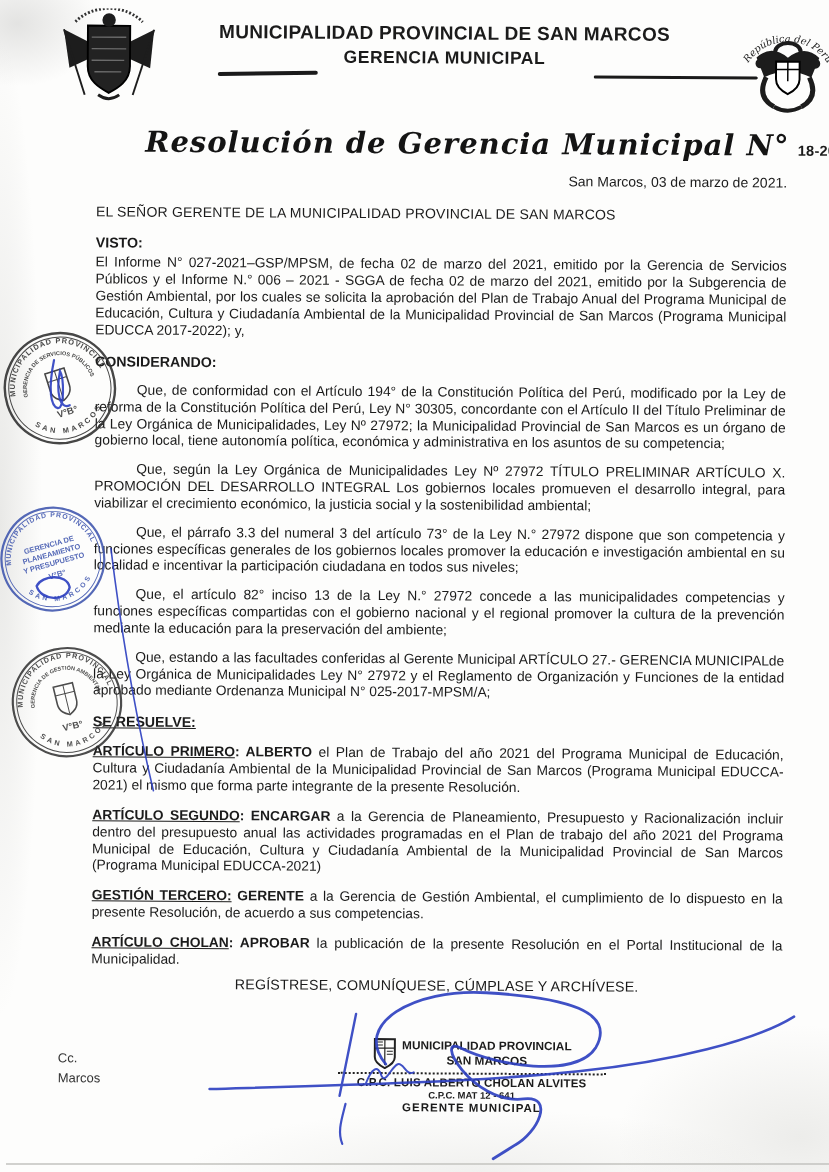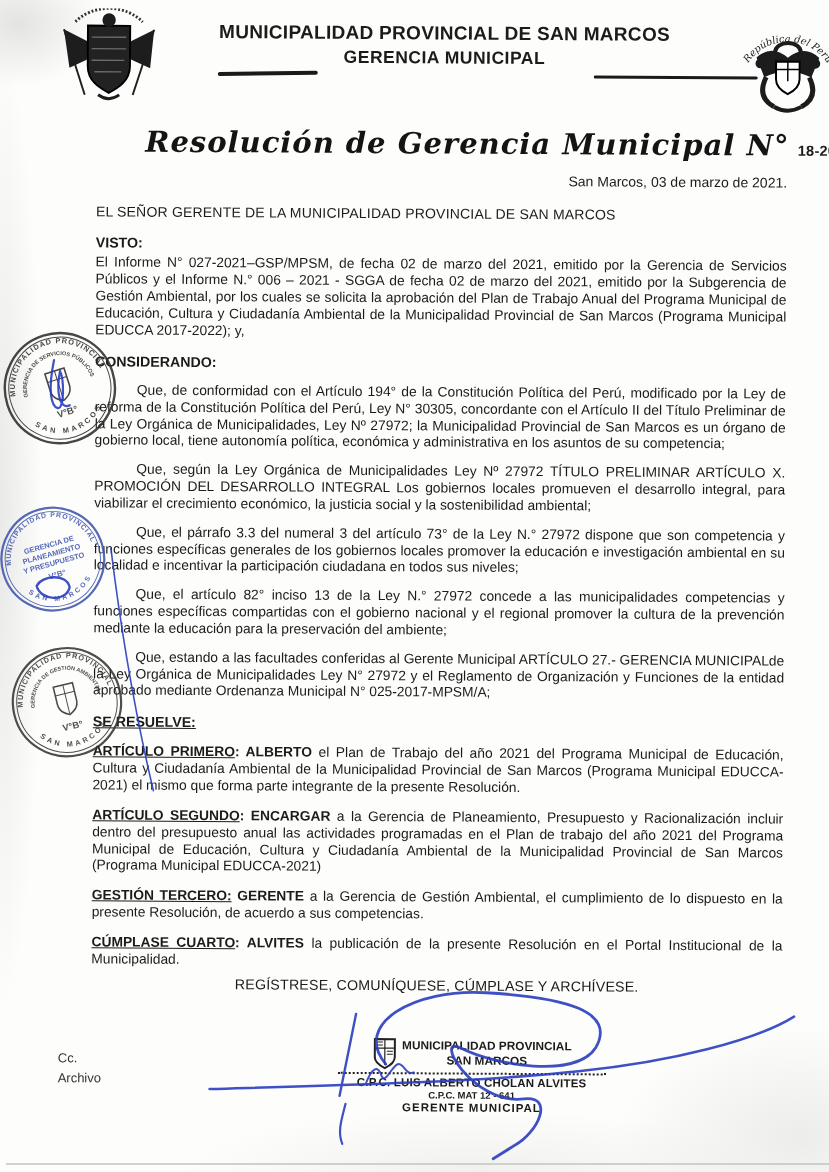--- a/index.html
+++ b/index.html
@@ -129,21 +129,21 @@
       <p class="cons">Que, estando a las facultades conferidas al Gerente Municipal ARTÍCULO 27.- GERENCIA MUNICIPALde la Ley Orgánica de Municipalidades Ley N° 27972 y el Reglamento de Organización y Funciones de la entidad aprobado mediante Ordenanza Municipal N° 025-2017-MPSM/A;</p>
 
       <div class="h u">SE RESUELVE:</div>
 
       <p class="article"><span class="lbl">ARTÍCULO PRIMERO</span><span class="verb">: ALBERTO</span><span> el Plan de Trabajo del año 2021 del Programa Municipal de Educación, Cultura y Ciudadanía Ambiental de la Municipalidad Provincial de San Marcos (Programa Municipal EDUCCA-2021) el mismo que forma parte integrante de la presente Resolución.</span></p>
 
       <p class="article"><span class="lbl">ARTÍCULO SEGUNDO</span><span class="verb">: ENCARGAR</span><span> a la Gerencia de Planeamiento, Presupuesto y Racionalización incluir dentro del presupuesto anual las actividades programadas en el Plan de trabajo del año 2021 del Programa Municipal de Educación, Cultura y Ciudadanía Ambiental de la Municipalidad Provincial de San Marcos (Programa Municipal EDUCCA-2021)</span></p>
 
       <p class="article"><span class="lbl">GESTIÓN TERCERO:</span><span class="verb"> GERENTE</span><span> a la Gerencia de Gestión Ambiental, el cumplimiento de lo dispuesto en la presente Resolución, de acuerdo a sus competencias.</span></p>
 
-      <p class="article"><span class="lbl">CÚMPLASE CUARTO</span><span class="verb">: ALVITES</span><span> la publicación de la presente Resolución en el Portal Institucional de la Municipalidad.</span></p>
+      <p class="article"><span class="lbl">ARTÍCULO CHOLAN</span><span class="verb">: APROBAR</span><span> la publicación de la presente Resolución en el Portal Institucional de la Municipalidad.</span></p>
 
       <div class="closing">REGÍSTRESE, COMUNÍQUESE, CÚMPLASE Y ARCHÍVESE.</div>
     </div>
 
     <div class="stamp st1">
       <svg width="120" height="120" viewBox="0 0 120 120">
         <defs>
           <path id="s1t" d="M15,60 A45,45 0 0 1 105,60"></path>
           <path id="s1b" d="M15,60 A45,45 0 0 0 105,60"></path>
           <path id="s1m" d="M27,60 A33,33 0 0 1 93,60"></path>
@@ -223,21 +223,21 @@
         </div>
       </div>
       <div class="dashes"></div>
       <div class="sig-name">C.P.C. LUIS ALBERTO CHOLAN ALVITES</div>
       <div class="sig-mat">C.P.C. MAT 12 - 641</div>
       <div class="sig-role">GERENTE MUNICIPAL</div>
     </div>
 
     <div class="cc">
       <div>Cc.</div>
-      <div>Archivo</div>
+      <div>Marcos</div>
     </div>
 
     <svg class="ink" width="829" height="1172" viewBox="0 0 829 1172">
       <g fill="none" stroke="#2b3ec0" stroke-linecap="round" opacity="0.9">
 
         <path d="M56,360 C50,390 53,406 60,408 C67,409 66,378 62,371 C58,392 62,410 72,405" stroke-width="2.2"></path>
 
         <path d="M40,586 C44,601 70,602 73,587 C70,573 45,575 40,586" stroke-width="2.4"></path>
 
         <path d="M114,548 C122,610 136,700 158,790" stroke-width="1.6"></path>

